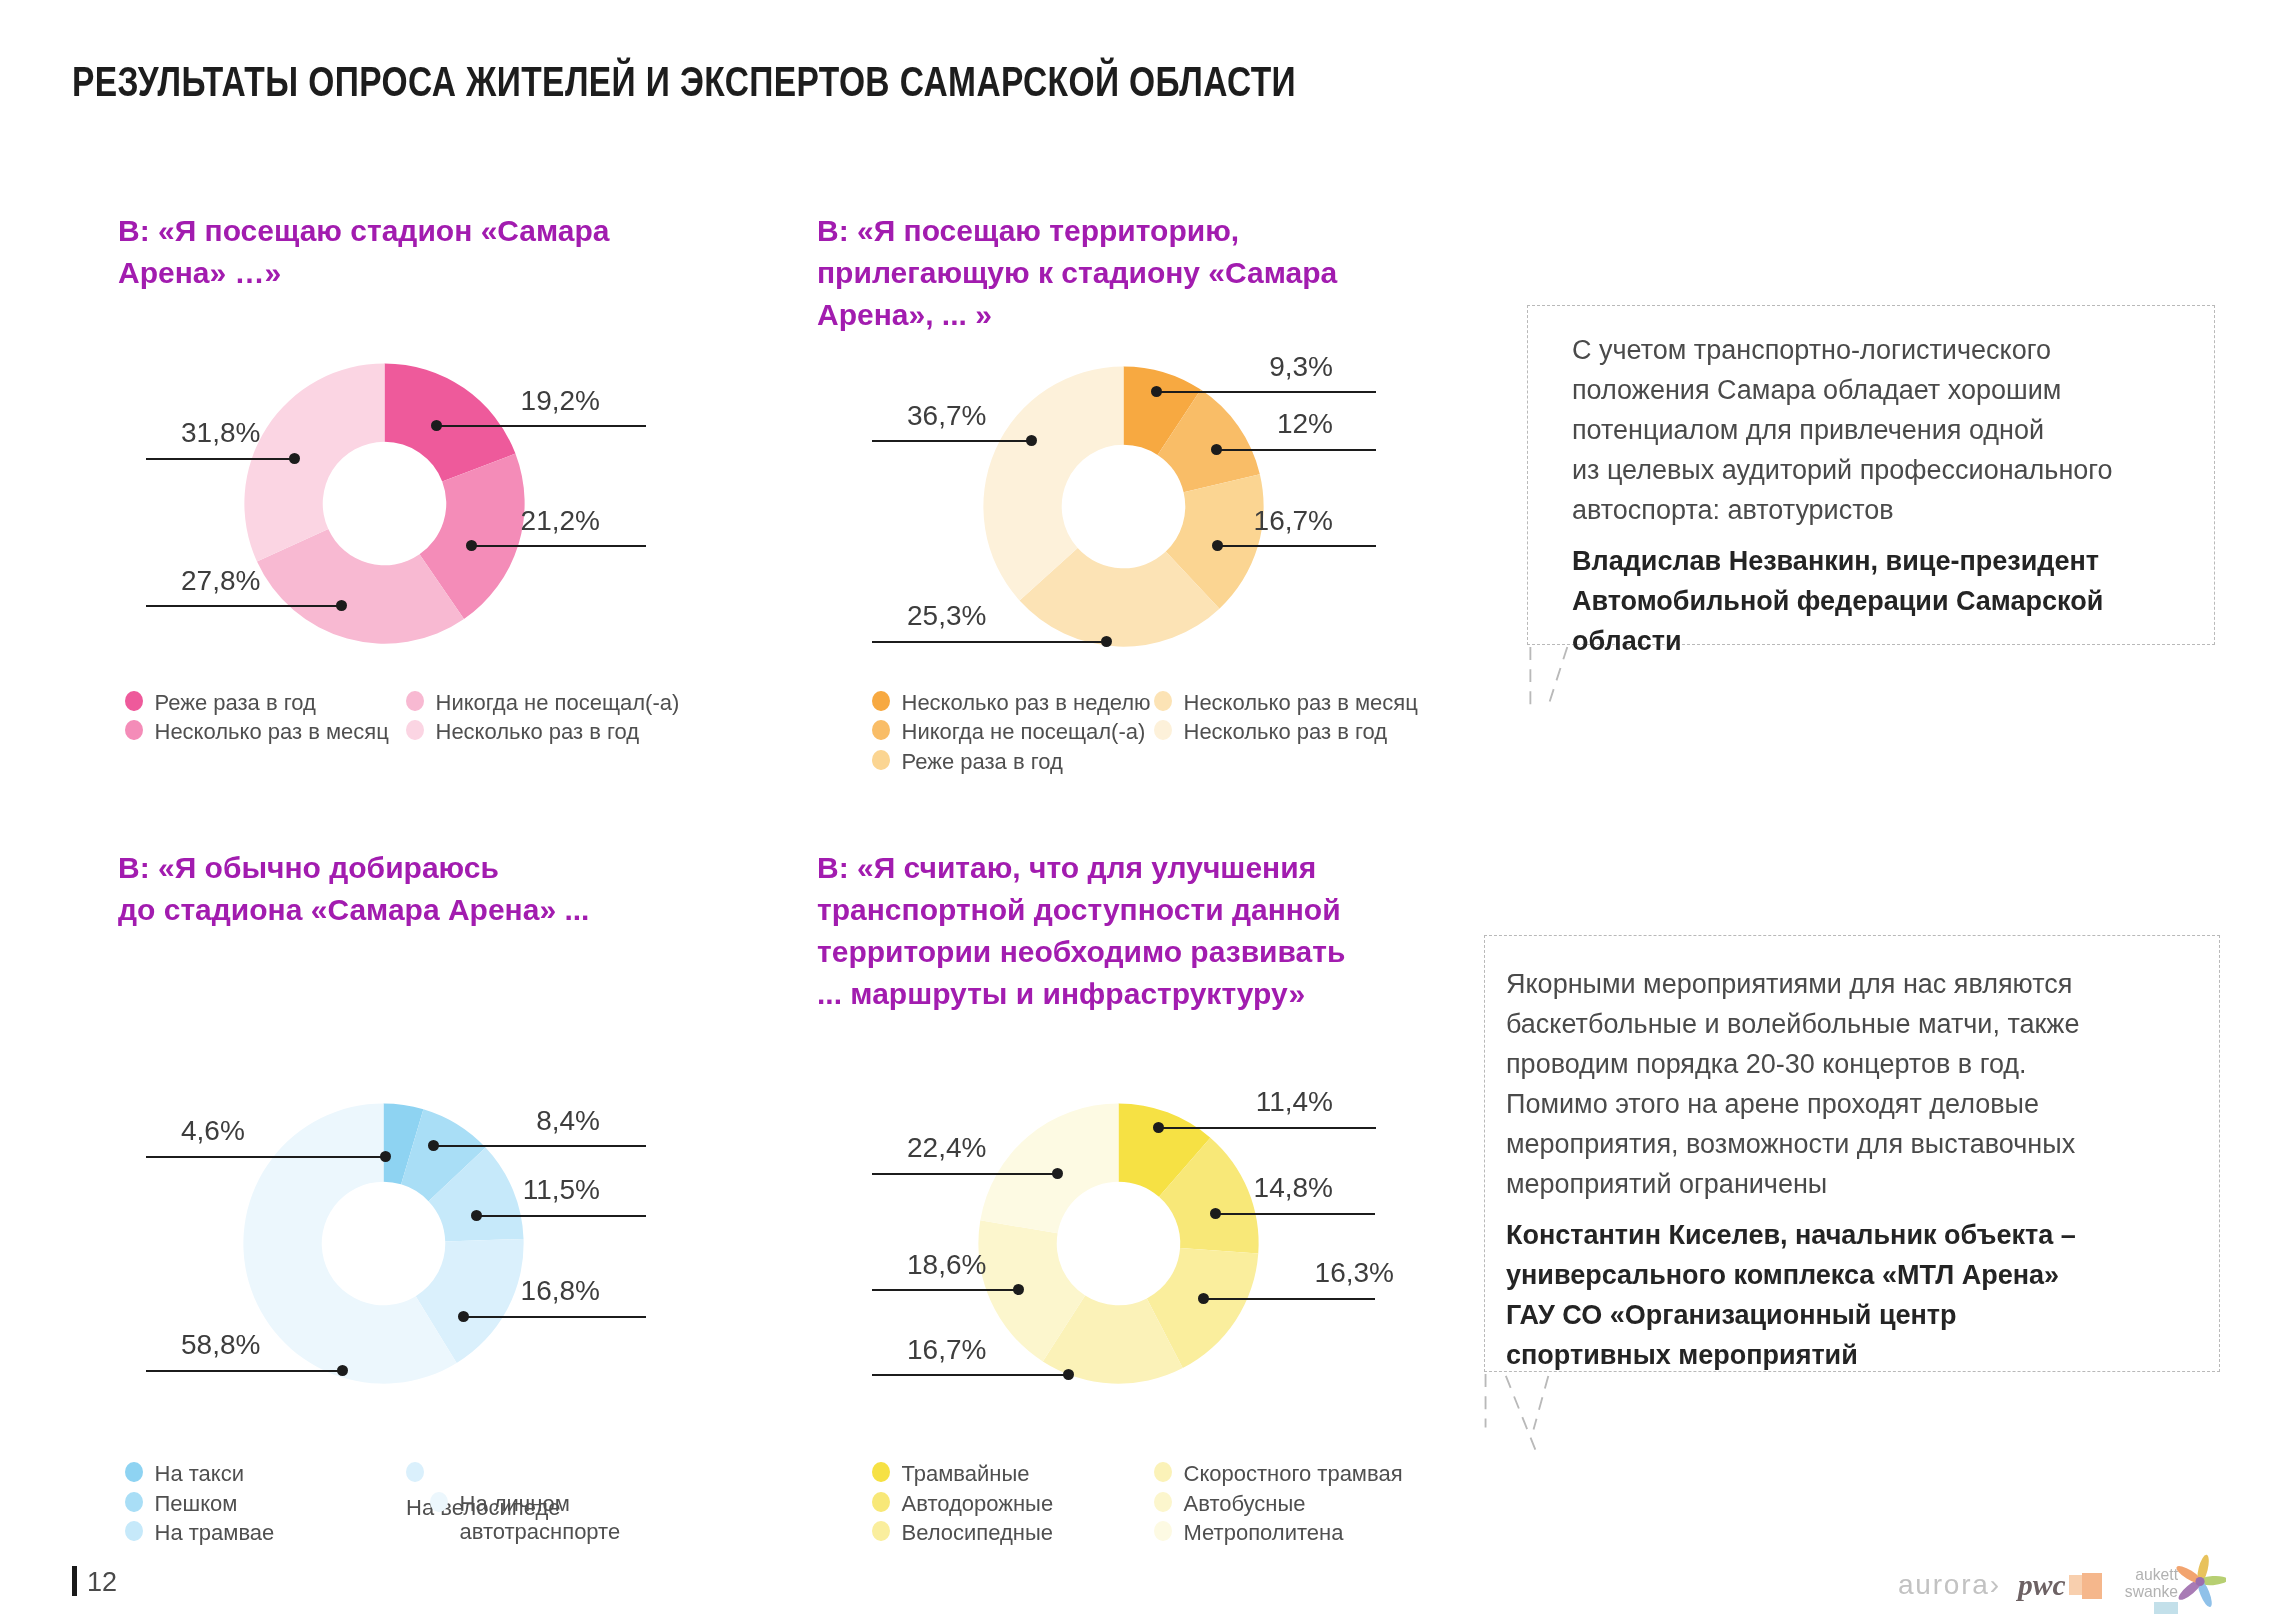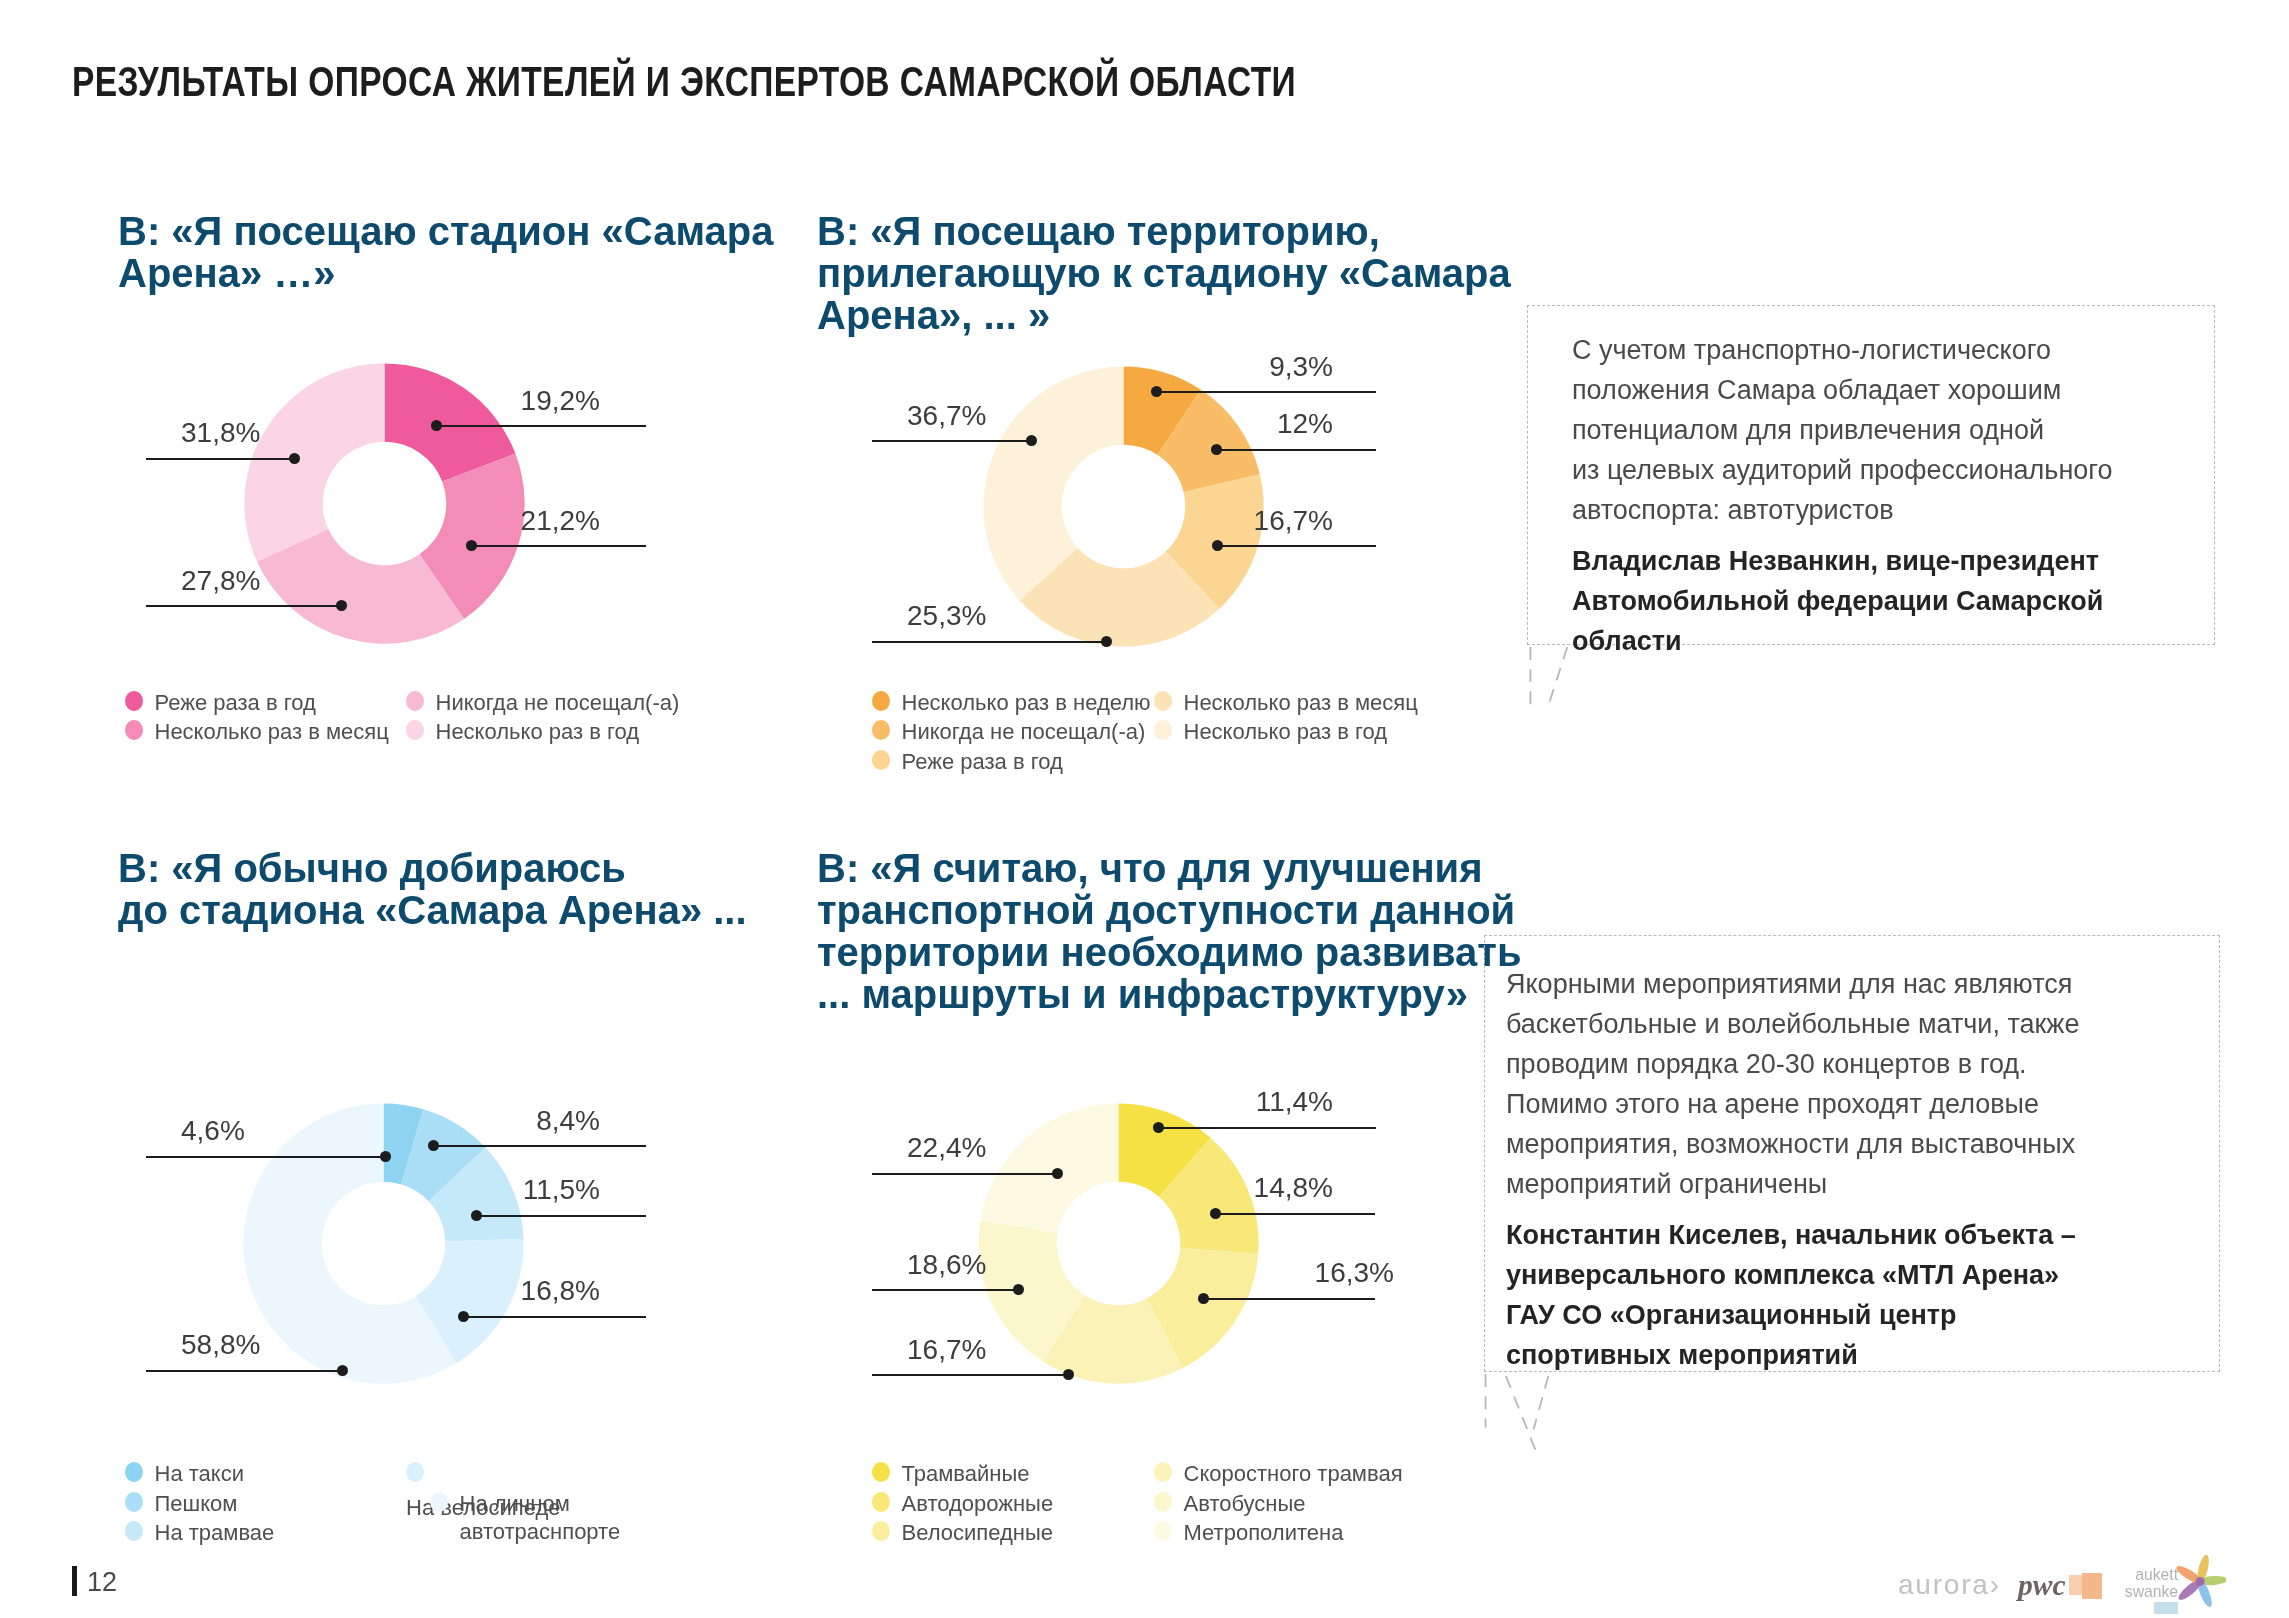--- a/index.html
+++ b/index.html
@@ -1,19 +1,19 @@
 <!DOCTYPE html>
 <html style="font-size:14.8px"><head>
 <meta charset="utf-8">
 <style>
   html,body{margin:0;padding:0;background:#fff;font-family:"Liberation Sans",sans-serif;}
   .page{position:relative;width:2290px;height:1619px;background:#ffffff;overflow:hidden;}
   .title{position:absolute;left:72px;top:57px;font-size:43px;font-weight:bold;color:#1d1d1d;
          transform:scaleX(.78);transform-origin:0 0;white-space:nowrap;letter-spacing:0.5px;}
-  .q{position:absolute;font-weight:bold;font-size:40px;line-height:42px;color:#0c4a6e;white-space:pre-line;}
+  .q{position:absolute;font-weight:bold;font-size:30px;line-height:42px;color:#a21caf;white-space:pre-line;}
   .donut{position:absolute;}
   .pct{position:absolute;font-size:28px;color:#3d3d3d;}
   .pct.r{text-align:right;}
   .pline{position:absolute;height:1.8px;background:#1c1c1c;}
   .dot{position:absolute;top:-4.6px;width:11px;height:11px;border-radius:50%;background:#1c1c1c;}
   .dot.s{left:-2.8px;}
   .dot.e{right:-2.8px;}
   .leg{position:absolute;display:flex;align-items:flex-start;gap:12px;font-size:22px;color:#4f4f4f;line-height:28px;}
   .ldot{flex:none;width:17.5px;height:20px;border-radius:50%;margin-top:1.8px;}
   .quote{position:absolute;border:1.8px dashed #b9b9b9;font-size:27px;line-height:40px;color:#4a4a4a;box-sizing:border-box;}

